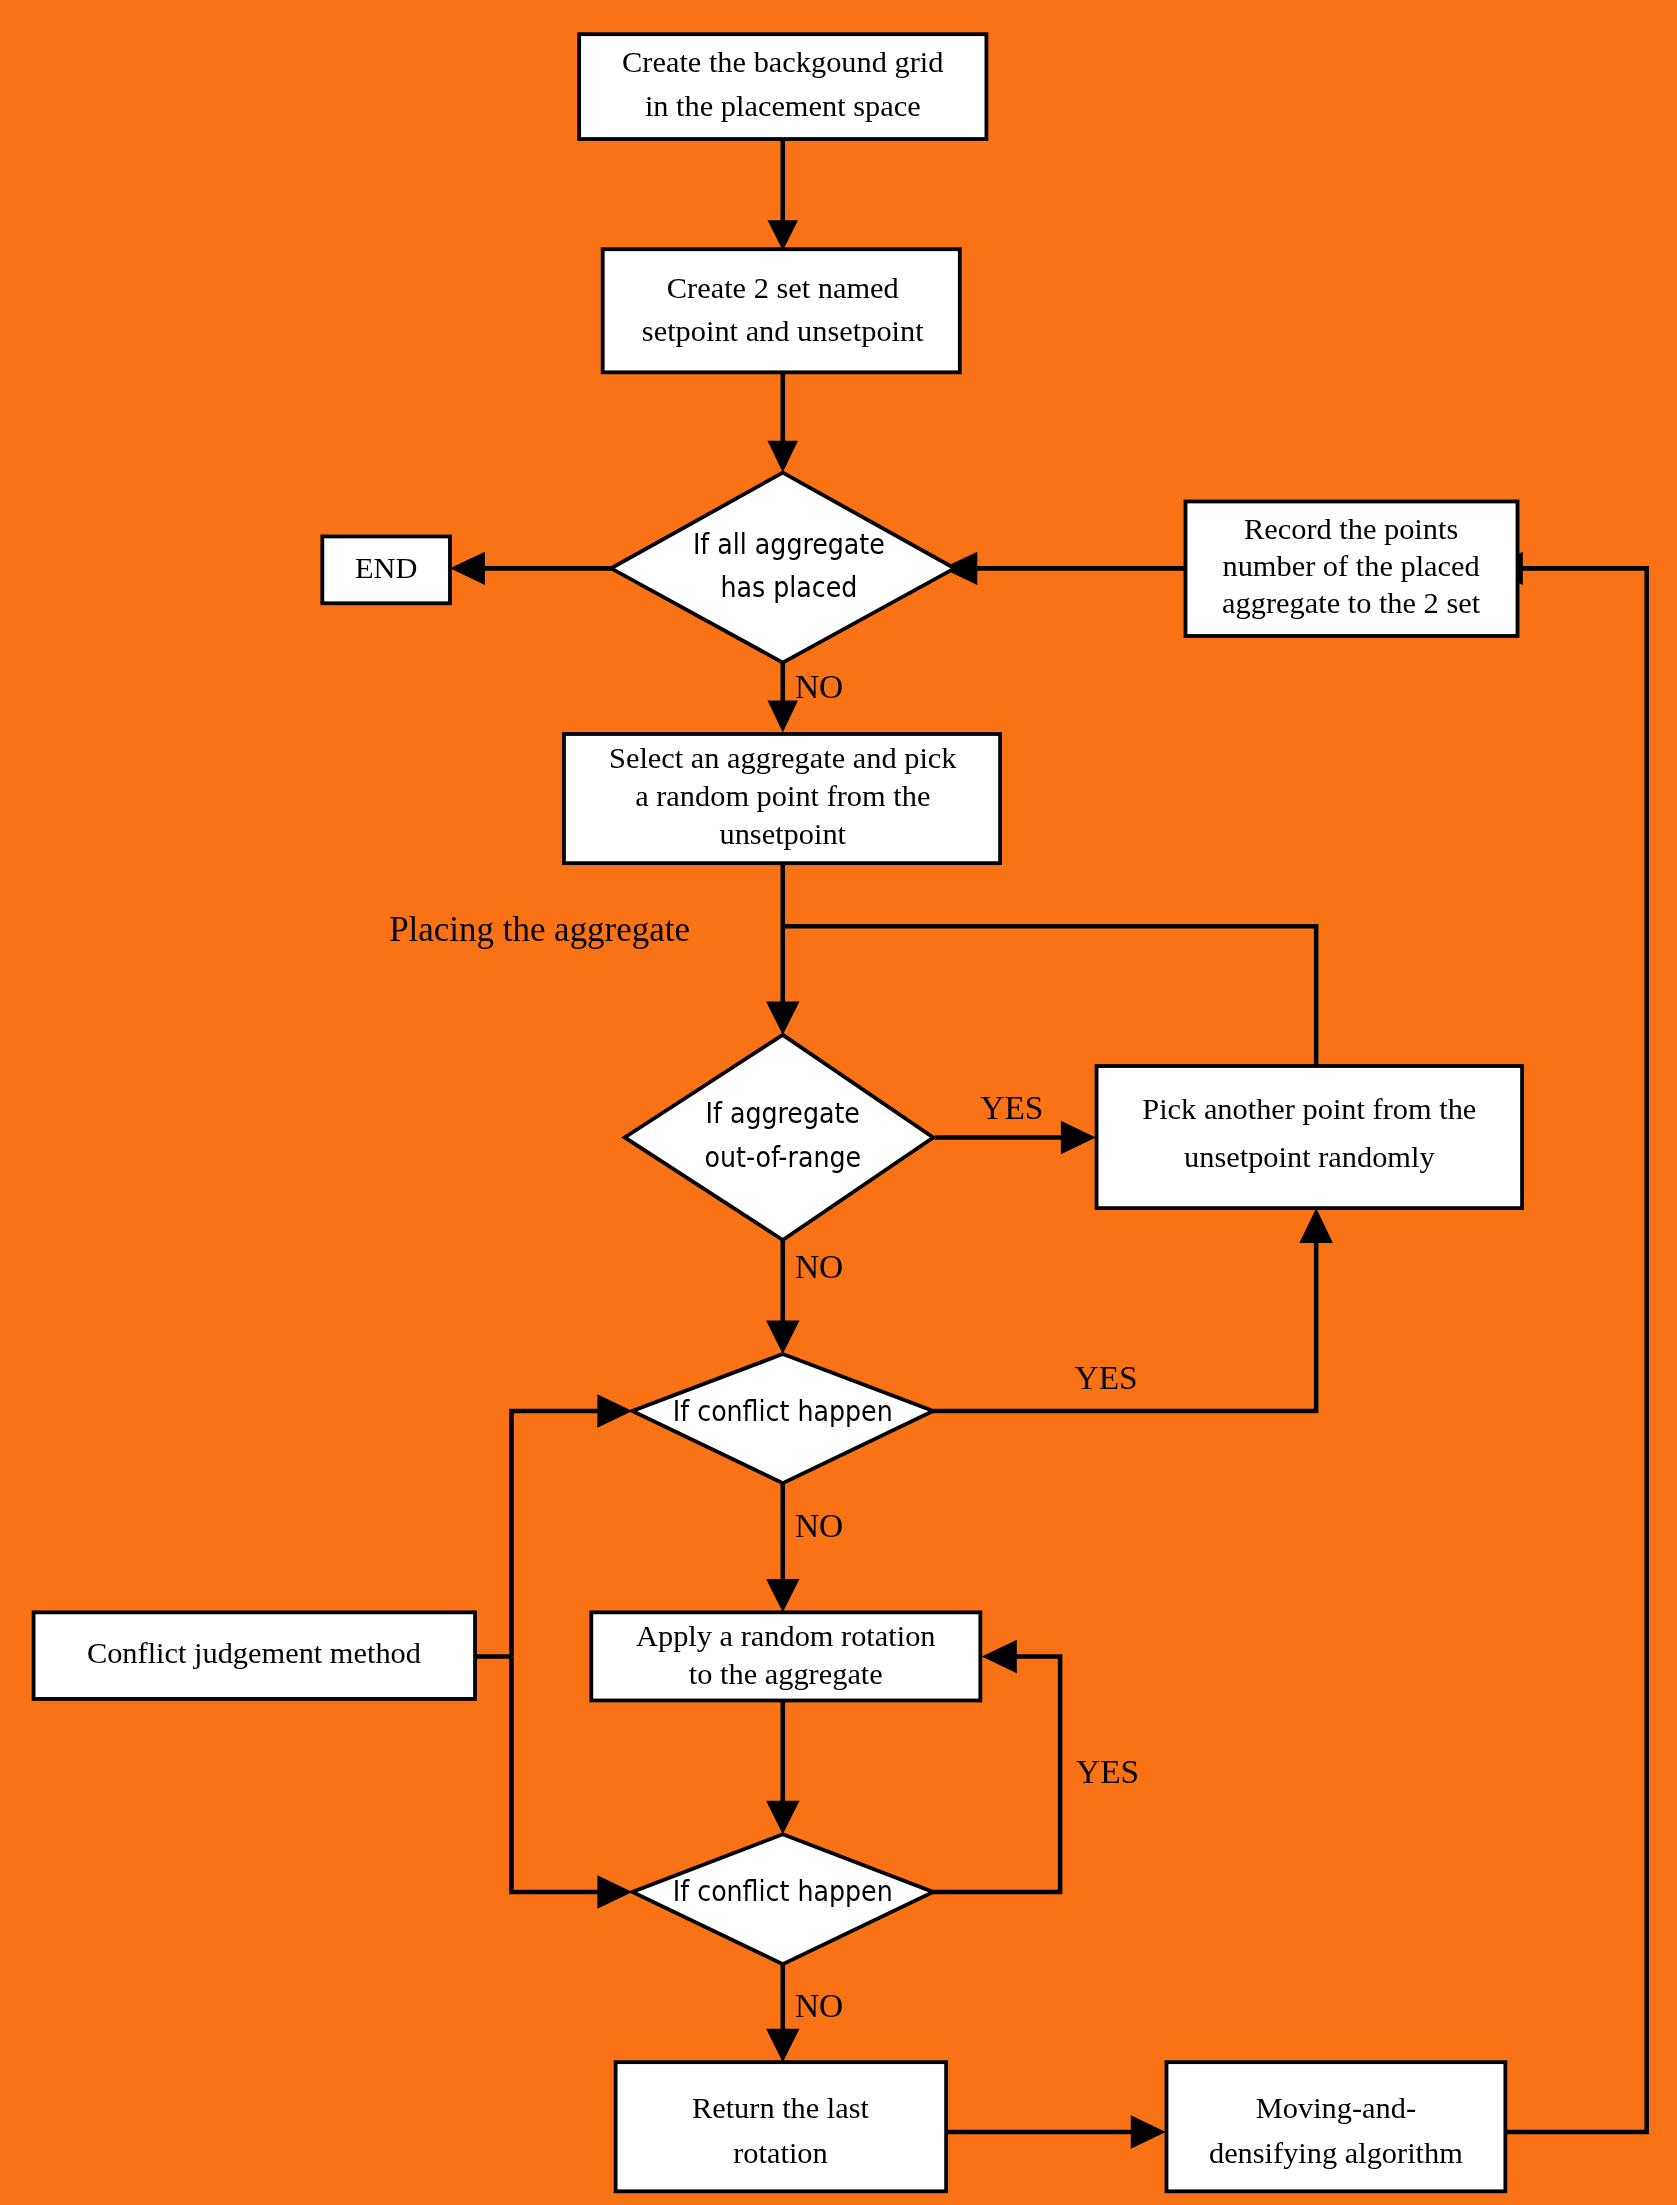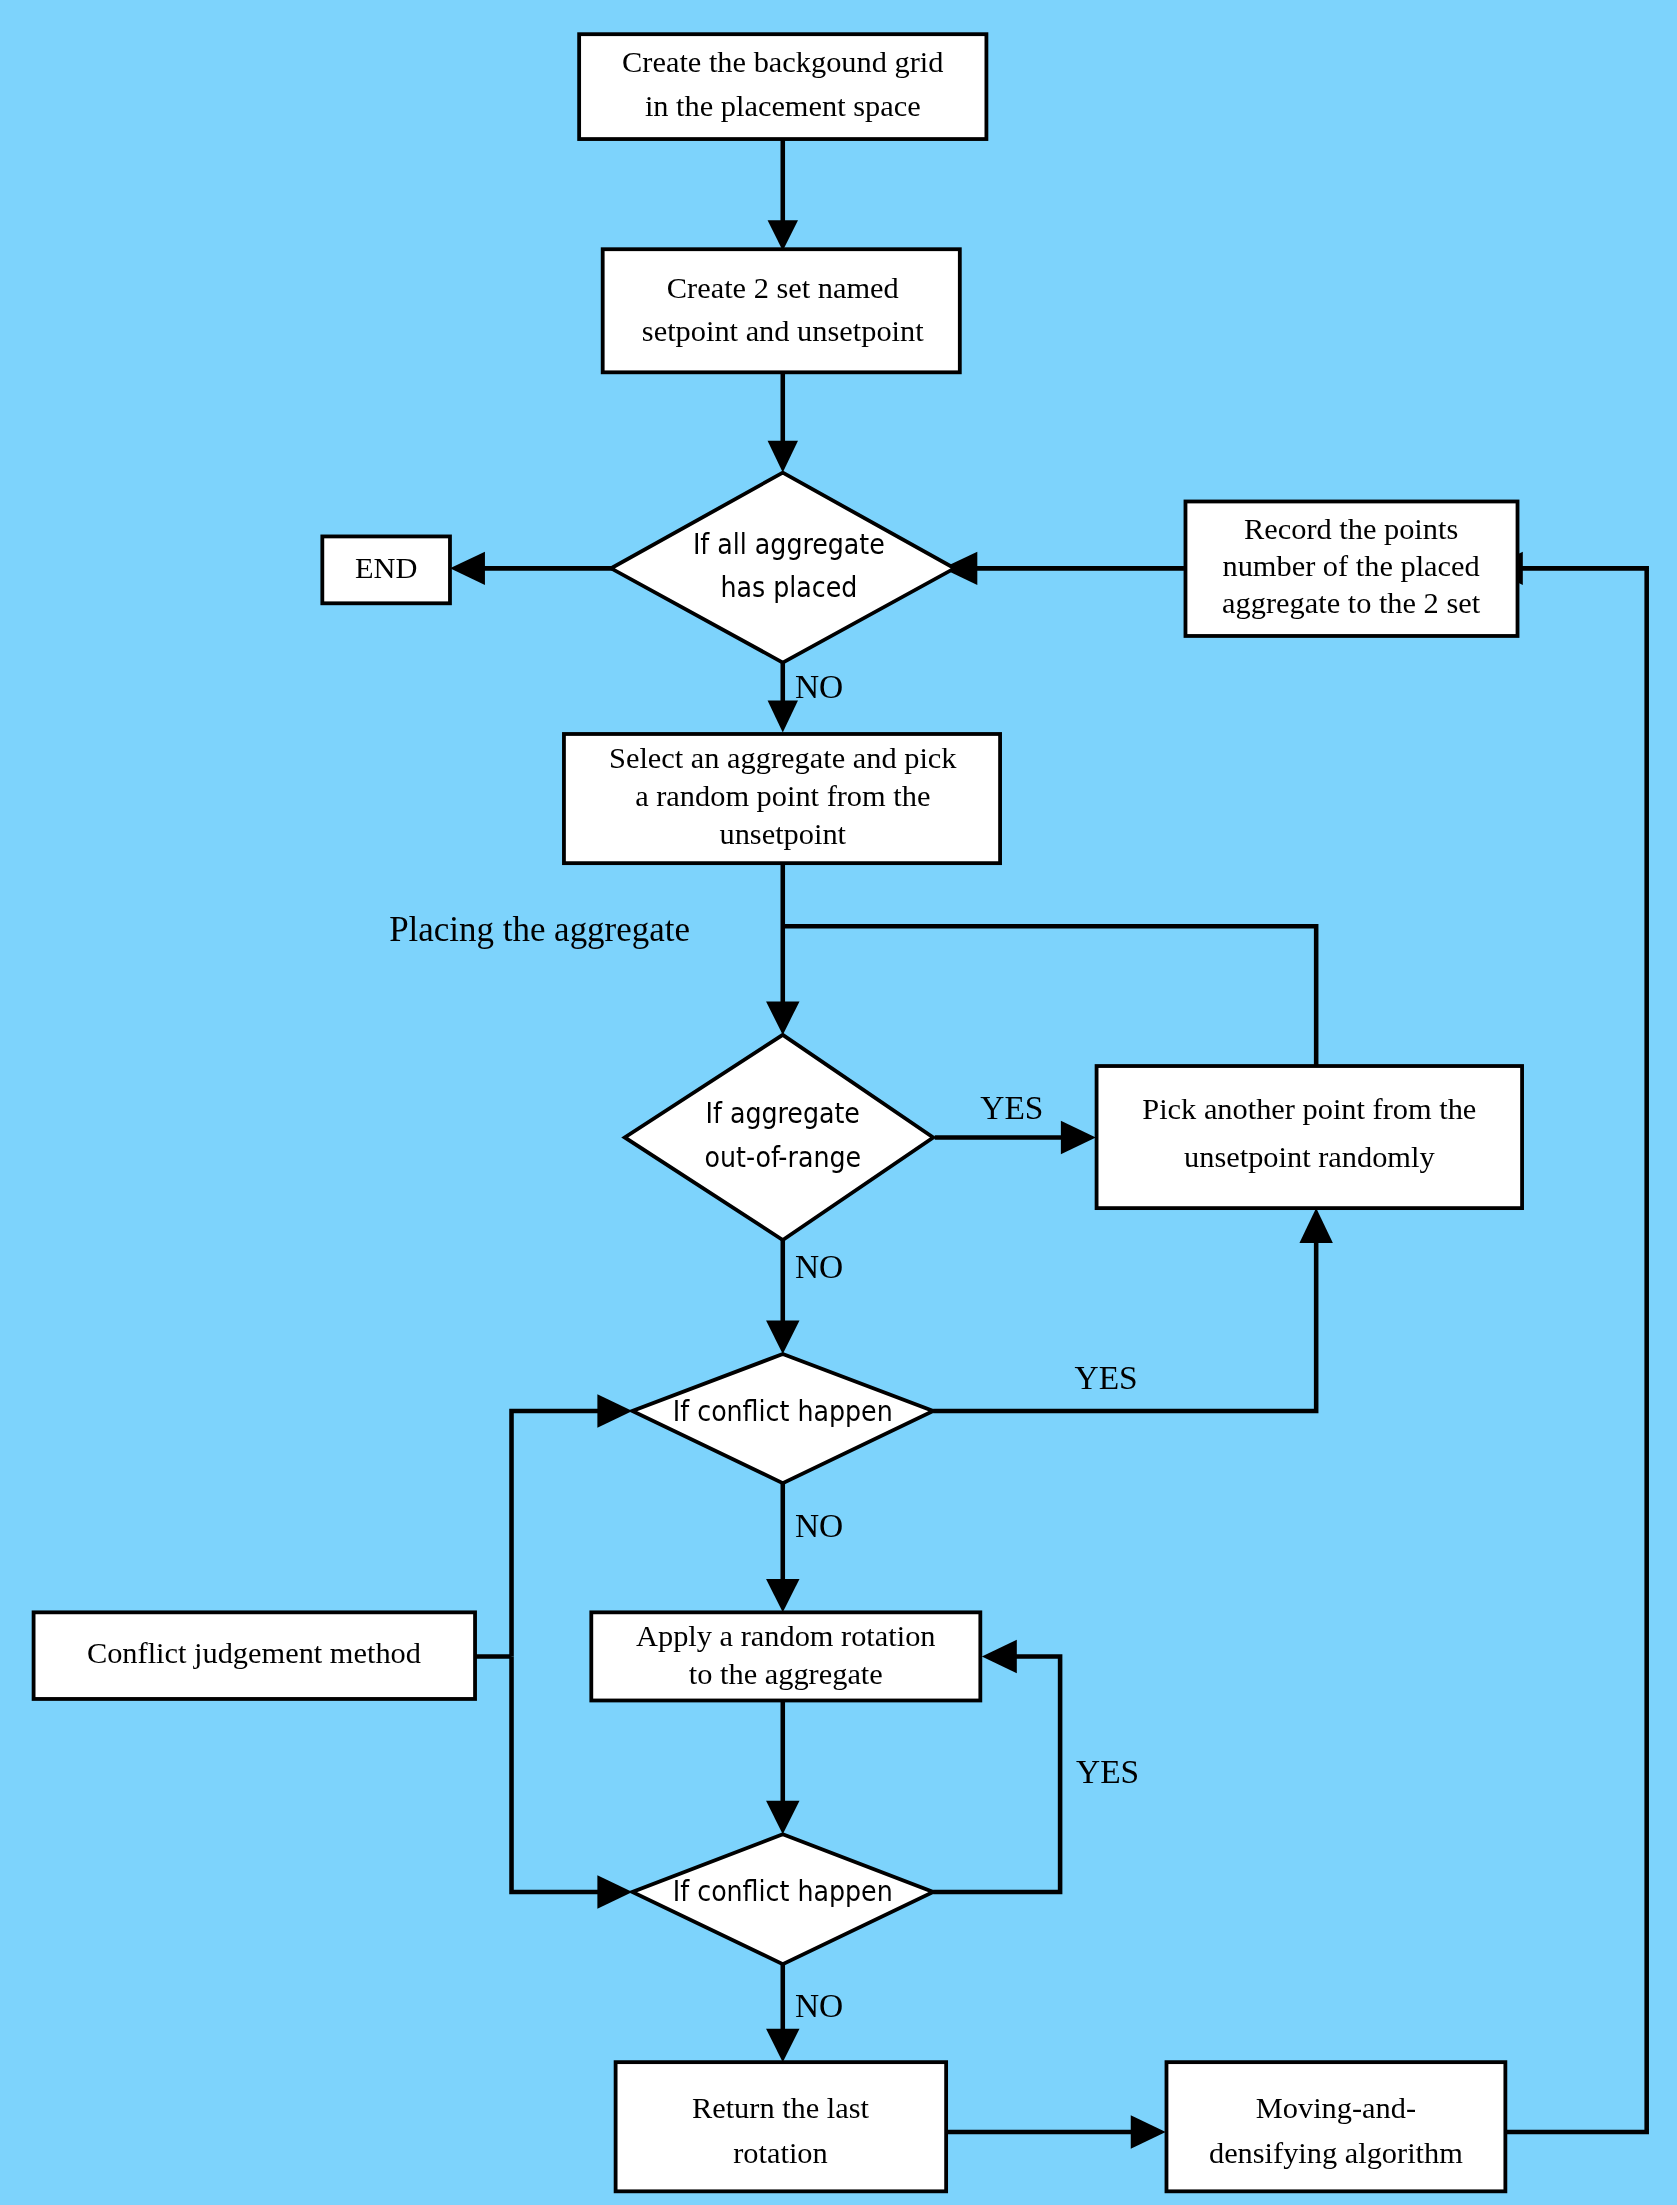--- a/index.html
+++ b/index.html
@@ -9,21 +9,21 @@
   }
   body {
     width: 1678px;
     height: 2205px;
     font-family: "Liberation Serif", serif;
   }
   #flowchart-root {
     position: relative;
     width: 1678px;
     height: 2205px;
-    background: #7dd3fc;
+    background: #f97316;
     overflow: hidden;
   }
   svg.chart-canvas {
     position: absolute;
     top: 0;
     left: 0;
     width: 1678px;
     height: 2205px;
     display: block;
   }

